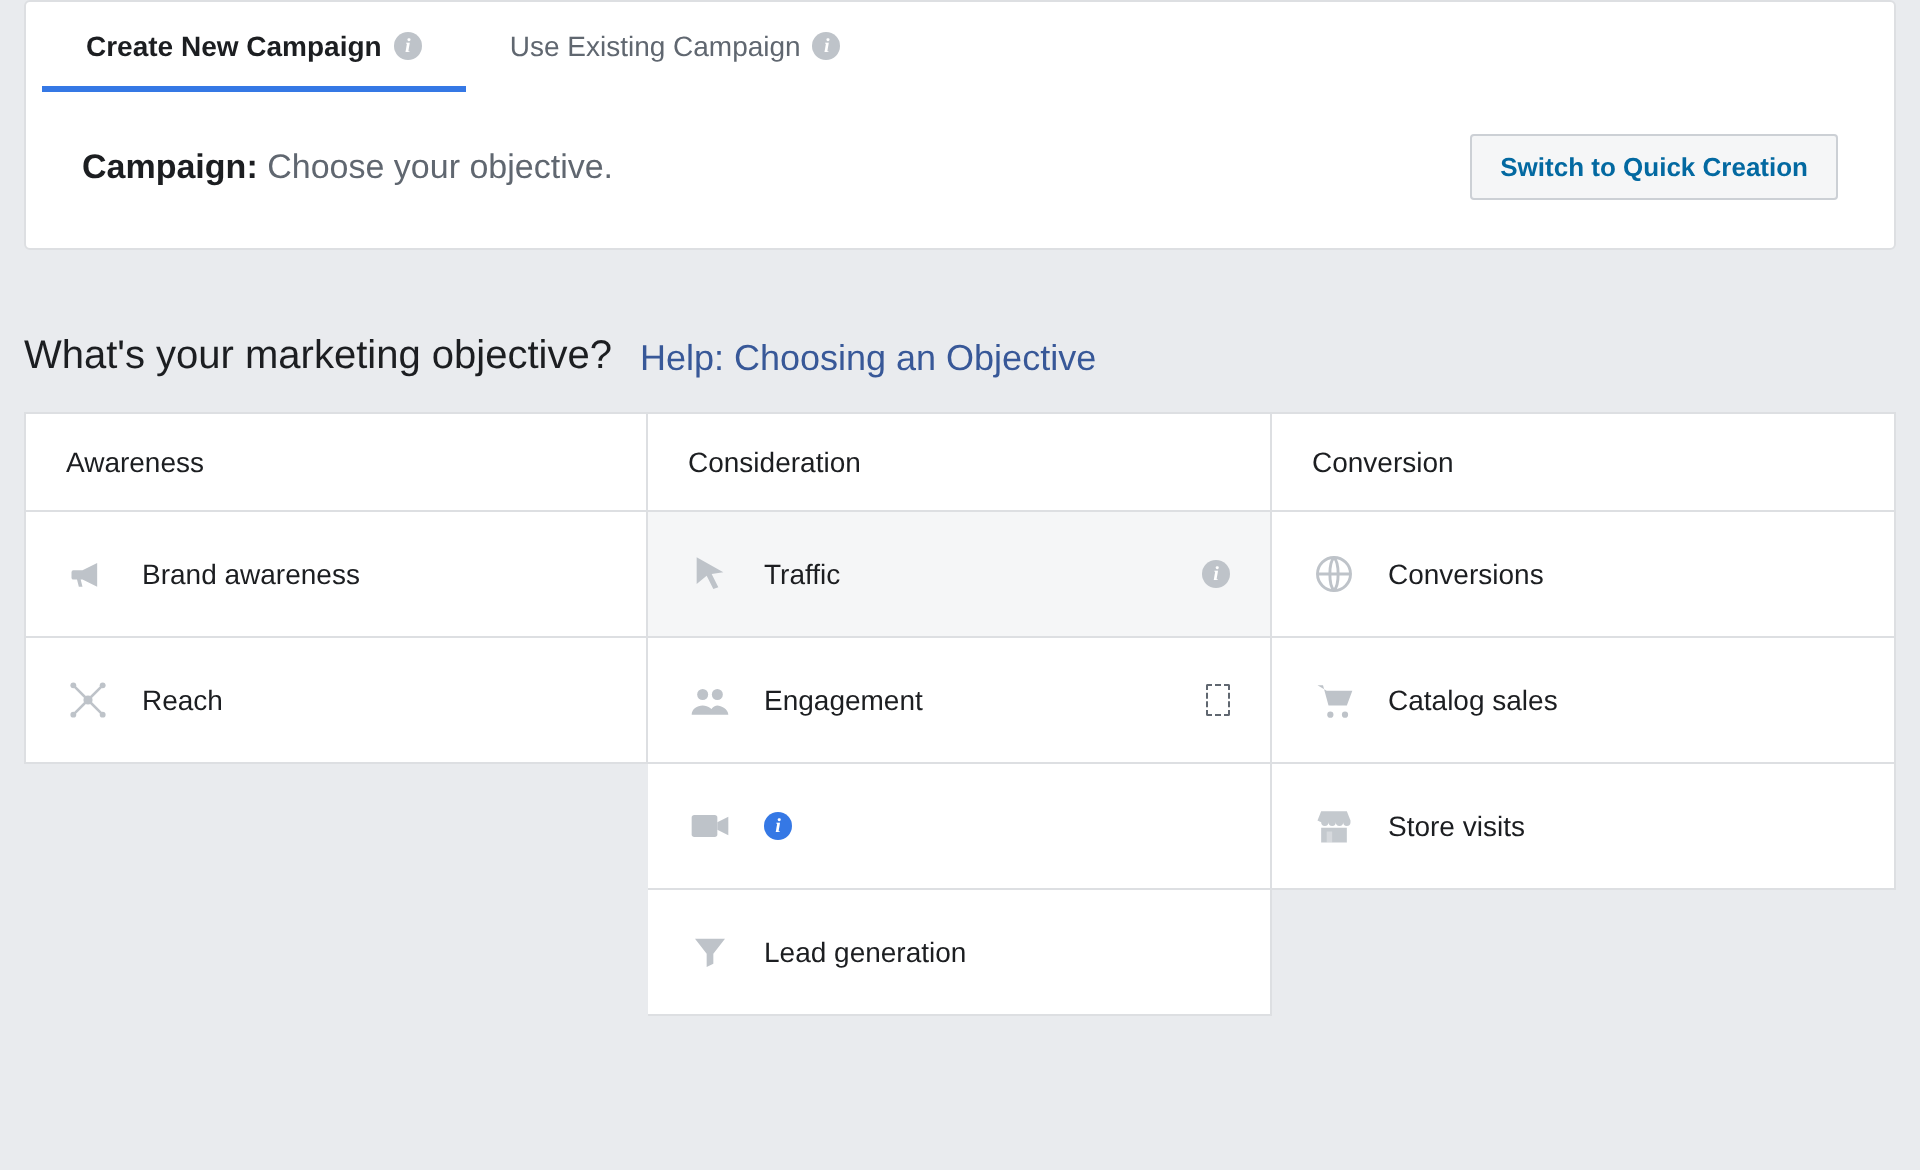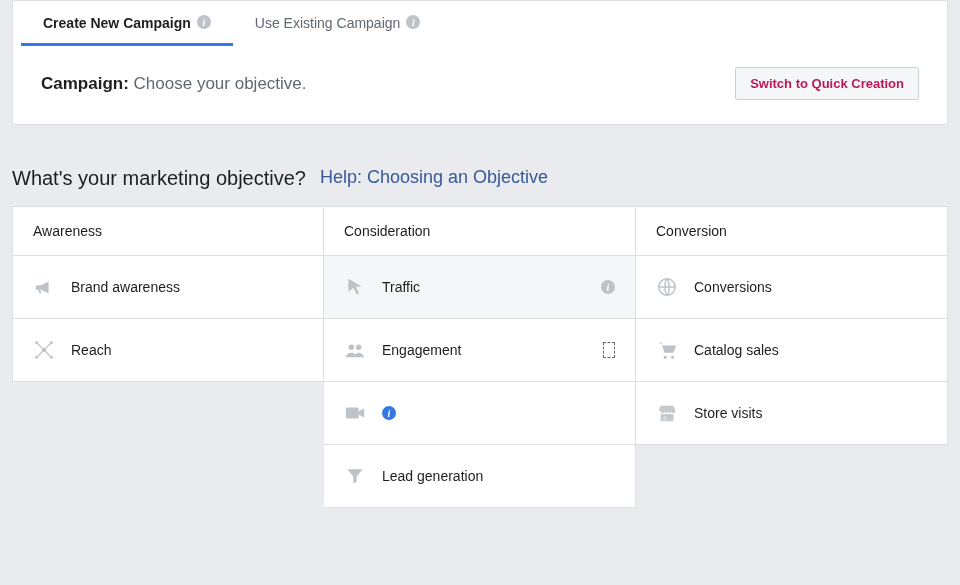--- a/index.html
+++ b/index.html
@@ -22,21 +22,21 @@
   .top-card {
     padding: 0 0 0 0;
   }
   .tabs {
     display: flex;
     border-bottom: 1px solid #fff;
     padding: 0 0 0 8px;
   }
   .tab {
     display: flex;
-    align-items: flex-start;
+    align-items: center;
     gap: 6px;
     padding: 14px 22px 12px 22px;
     color: #606770;
     cursor: pointer;
     font-size: 14px;
     border-bottom: 3px solid transparent;
   }
   .tab.active {
     color: #1c1e21;
     font-weight: 700;
@@ -57,31 +57,31 @@
     color: #606770;
   }
   .campaign-row .lead strong {
     color: #1c1e21;
     font-weight: 700;
   }
   .btn {
     background: #f5f6f7;
     border: 1px solid #ccd0d5;
     border-radius: 2px;
-    color: #be185d;
+    color: #0369a1;
     font-weight: 700;
     font-size: 13px;
     padding: 8px 14px;
     cursor: pointer;
   }
 
   
   .heading-row {
     display: flex;
-    align-items: flex-start;
+    align-items: flex-end;
     gap: 14px;
     padding: 42px 0 16px 12px;
   }
   .heading-row h2 {
     font-size: 20px;
     font-weight: 400;
     color: #1c1e21;
   }
   .heading-row a {
     color: #385898;

